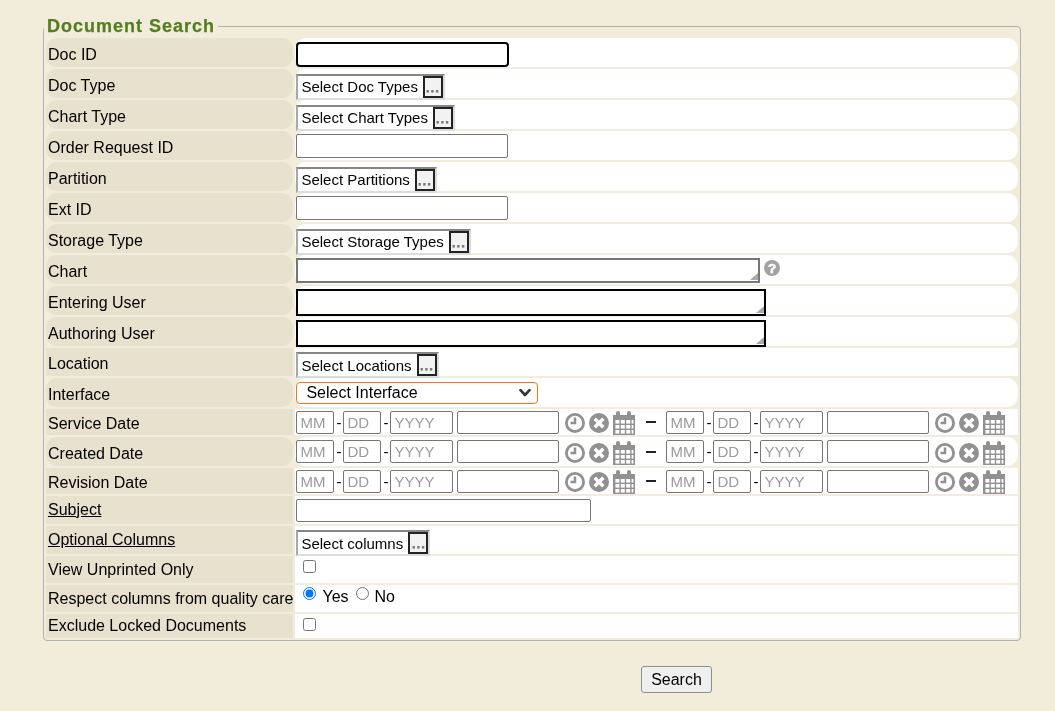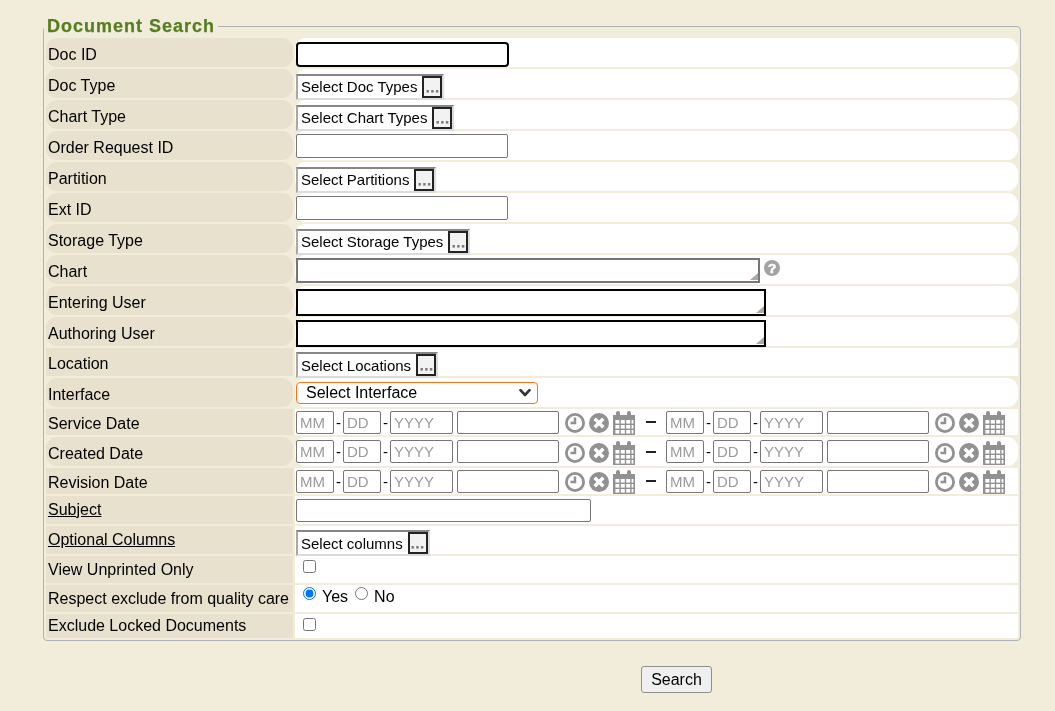--- a/index.html
+++ b/index.html
@@ -468,21 +468,21 @@
                   <rect x="9.9" y="0" width="2.4" height="2.6" fill="#7a7a7a"></rect>
                 </svg>
               </button>
             </span></td>
         </tr>
 <tr class="r27">
           <td class="lbl">View Unprinted Only</td>
           <td class="val"><input type="checkbox" class="cb" style=""></td>
         </tr>
 <tr class="r27">
-          <td class="lbl">Respect exclude from quality care</td>
+          <td class="lbl">Respect columns from quality care</td>
           <td class="val"><input type="radio" name="q" class="rd" checked="" style=""><span class="yn">Yes</span><input type="radio" name="q" class="rd" style=""><span class="yn">No</span></td>
         </tr>
 <tr class="r24">
           <td class="lbl">Exclude Locked Documents</td>
           <td class="val"><input type="checkbox" class="cb cb2" style=""></td>
         </tr>
 </tbody>
     </table>
 </fieldset>
 <button class="search">Search</button>

